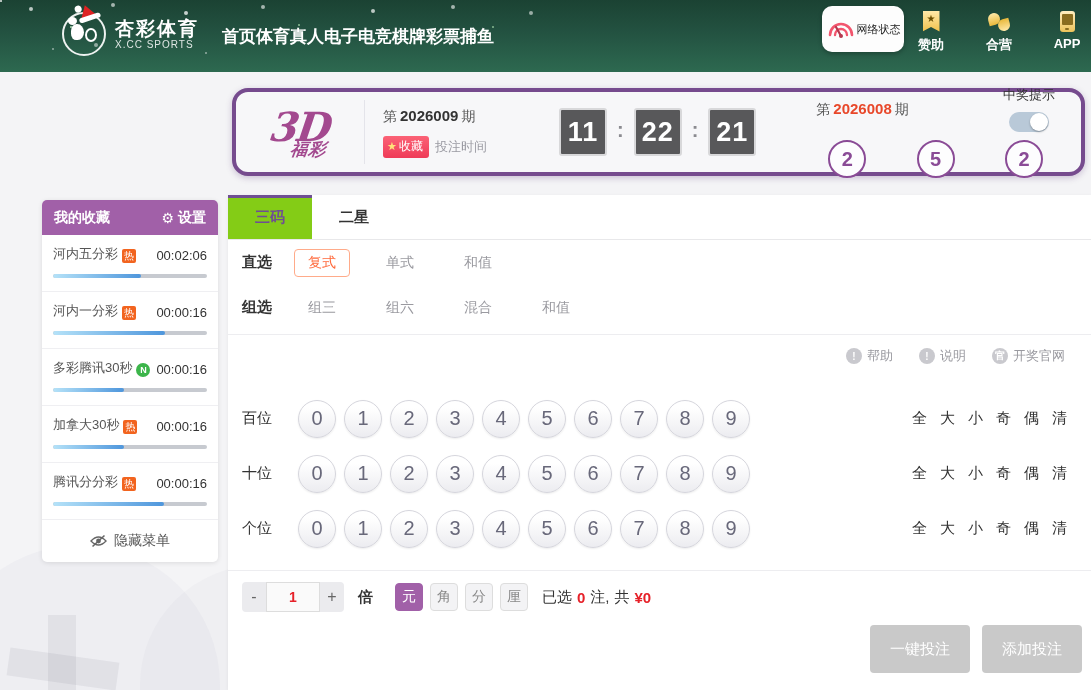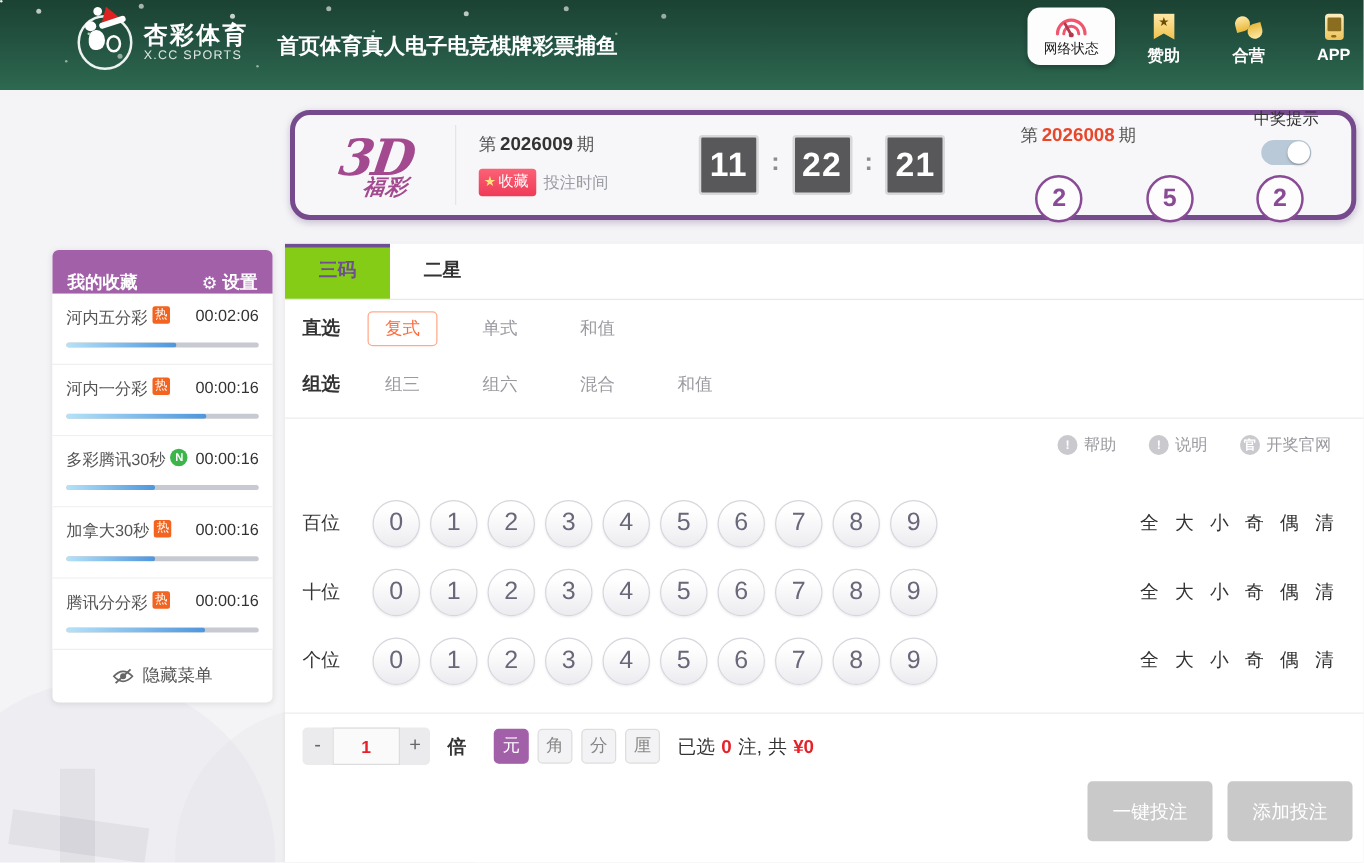--- a/index.html
+++ b/index.html
@@ -36,22 +36,22 @@
   .santa-hat { position:absolute; left:14px; top:-9px; width:0; height:0; border-left:9px solid transparent; border-right:9px solid transparent;
     border-bottom:14px solid #d22; transform:rotate(-18deg); }
   .santa-hat:after { content:""; position:absolute; left:-11px; top:-2px; width:7px; height:7px; background:#fff; border-radius:50%; }
   .santa-hat:before { content:""; position:absolute; left:-10px; top:11px; width:22px; height:5px; background:#fff; border-radius:3px; }
   .logo-text .t1 { color:#fff; font-size:19px; font-weight:bold; letter-spacing:2px; line-height:20px; }
   .logo-text .t2 { color:rgba(255,255,255,.85); font-size:10px; letter-spacing:1px; }
 
   .nav-items { position:absolute; left:222px; top:0; height:72px; display:flex; align-items:center; }
   .nav-item { color:#fff; font-size:17px; font-weight:bold; text-decoration:none; cursor:pointer; white-space:nowrap; }
 
-  .network-status { position:absolute; left:822px; top:6px; width:70px; height:46px; background:#fdfdfd; border-radius:10px;
-    display:flex; flex-direction:column; align-items:center; justify-content:center; gap:1px; cursor:pointer; box-shadow:0 2px 4px rgba(0,0,0,.25); }
+  .network-status { position:absolute; left:822px; top:6px; width:82px; height:46px; background:#fdfdfd; border-radius:10px;
+    display:flex; align-items:center; justify-content:center; gap:1px; cursor:pointer; box-shadow:0 2px 4px rgba(0,0,0,.25); }
   .network-status .ns-label { font-size:11px; color:#222; }
 
   .quick-links { position:absolute; left:908px; top:10px; display:flex; gap:22px; }
   .qlink { display:flex; flex-direction:column; align-items:center; gap:4px; cursor:pointer; width:46px; }
   .qlink .ql-label { color:#fff; font-size:13px; font-weight:bold; white-space:nowrap; }
   .qicon { width:22px; height:22px; position:relative; display:flex; align-items:center; justify-content:center; }
   .icon-bookmark { width:17px; height:21px; background:linear-gradient(180deg,#ffe9a8,#f0c14b);
     clip-path:polygon(0 0,100% 0,100% 100%,50% 78%,0 100%); color:#6b4e00; font-size:10px; display:flex; align-items:flex-start; justify-content:center; padding-top:2px; }
   .icon-hands { width:22px; height:16px; position:relative; }
   .icon-hands:before,.icon-hands:after { content:""; position:absolute; width:12px; height:12px; border-radius:50% 50% 50% 0; background:linear-gradient(180deg,#ffe9a8,#e8b83a); }
@@ -90,26 +90,26 @@
   .prev-issue .prev-num { color:#e8472a; font-weight:bold; margin:0 3px; font-size:15px; }
   .win-tip { margin-left:auto; display:flex; align-items:center; gap:8px; font-size:13px; color:#333;flex-direction:column; }
   .toggle { width:40px; height:20px; border-radius:10px; background:#b9c9d8; position:relative; cursor:pointer; }
   .toggle .knob { position:absolute; right:1px; top:1px; width:18px; height:18px; background:#fff; border-radius:50%; box-shadow:0 1px 2px rgba(0,0,0,.3); }
   .results { display:flex; justify-content:space-between; margin-top:8px; padding:0 12px 0 28px; }
   .result-ball { width:38px; height:38px; border:2px solid #8a4b96; border-radius:50%; color:#8a4b96; font-size:20px; font-weight:bold;
     display:flex; align-items:center; justify-content:center; background:#fdfdfe; }
 
   
   .sidebar { position:absolute; left:42px; top:200px; width:176px; border-radius:5px; box-shadow:0 1px 5px rgba(0,0,0,.1); background:#fff; }
-  .sb-header { height:35px; background:#a160a8; border-radius:5px 5px 0 0; display:flex; align-items:flex-end; padding:0 12px; color:#fff; }
+  .sb-header { height:35px; background:#a160a8; border-radius:5px 5px 0 0; display:flex; align-items:center; padding:0 12px; color:#fff; }
   .sb-title { font-size:14px; font-weight:bold; }
   .sb-settings { margin-left:auto; display:flex; align-items:center; gap:4px; font-size:14px; font-weight:bold; cursor:pointer; }
   .sb-settings .gear { font-size:14px; }
   .sb-item { padding:10px 11px 13px; border-bottom:1px solid #efeff2; cursor:pointer; background:#fff; }
-  .sbi-top { display:flex; align-items:flex-start; }
+  .sbi-top { display:flex; align-items:flex-end; }
   .sbi-name { font-size:13px; color:#555; white-space:nowrap; }
   .sbi-badge { margin-left:4px; }
   .badge-hot { display:inline-block; background:#f2641f; color:#fff; font-size:10px; line-height:14px; padding:0 2px; border-radius:2px; }
   .badge-new { display:inline-block; background:#3cb54a; color:#fff; font-size:9px; font-weight:bold; width:14px; line-height:14px; text-align:center; border-radius:50%; }
   .sbi-time { margin-left:auto; font-size:13px; color:#333; }
   .sbi-track { margin-top:11px; height:4px; border-radius:2px; background:#c7cad0; overflow:hidden; }
   .sbi-fill { height:100%; border-radius:2px; background:linear-gradient(90deg,#b5e2f8,#4e96dc); }
   .sb-footer { height:42px; display:flex; align-items:center; justify-content:center; gap:7px; color:#555; font-size:14px; cursor:pointer; border-radius:0 0 5px 5px; }
 
   

